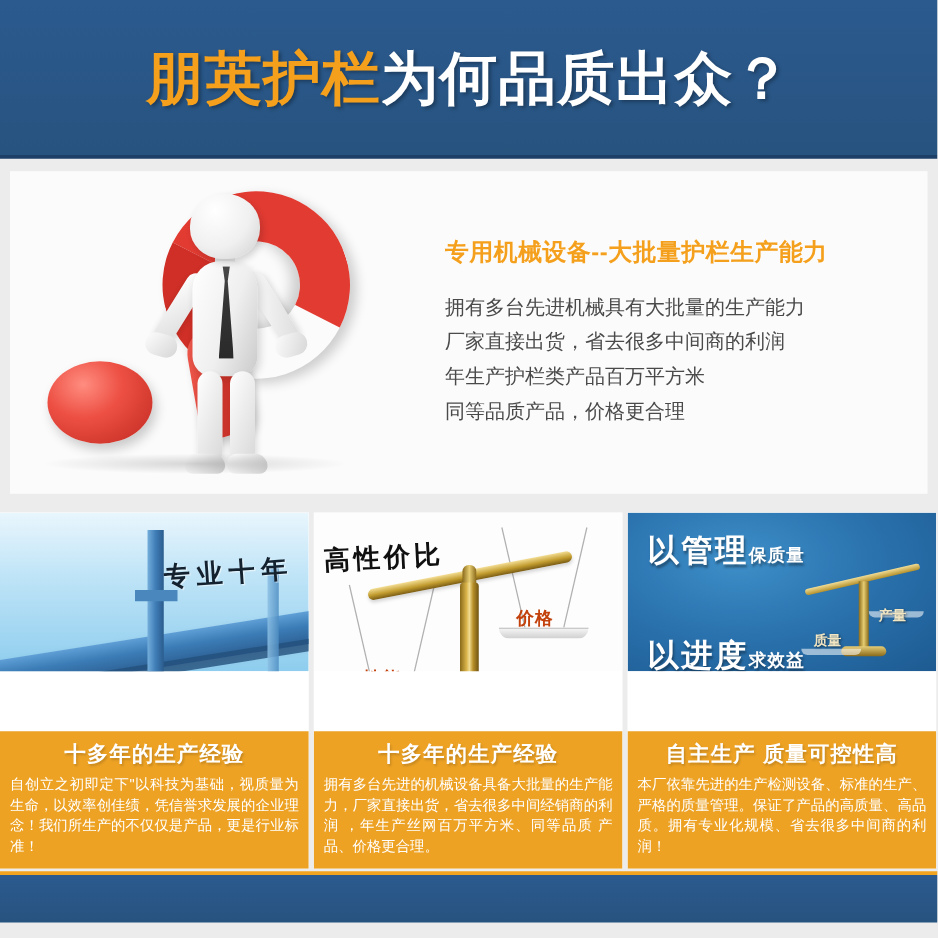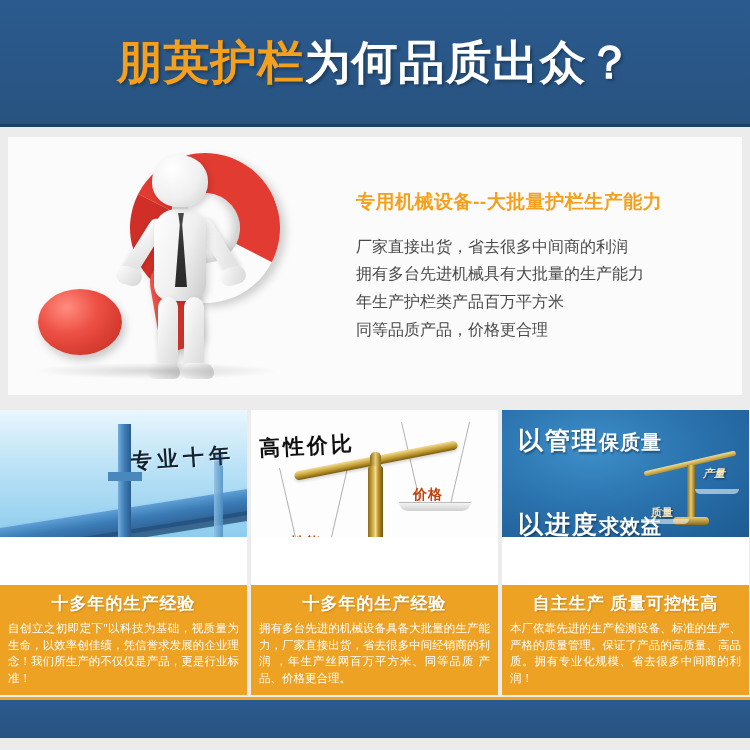--- a/index.html
+++ b/index.html
@@ -399,21 +399,21 @@
     font-weight: bold;
     white-space: nowrap;
     text-shadow: 1px 2px 2px rgba(0,0,0,0.38);
     position: absolute;
     left: 16px;
   }
   .slg.l1 { top: 14px; }
   .slg.l2 { top: 56px; }
   .slg.l3 { top: 98px; }
   .slg .big   { font-size: 25px; letter-spacing: 2px; }
-  .slg .small { font-size: 20px; letter-spacing: 1px; text-align: center; }
+  .slg .small { font-size: 14px; letter-spacing: 1px; text-align: center; }
   .mini-scale { position: absolute; right: 6px; bottom: 0; width: 104px; height: 96px; }
   .ms-beam {
     position: absolute; left: 4px; top: 20px;
     width: 94px; height: 5px; border-radius: 3px;
     background: linear-gradient(180deg, #f0dc95, #b5912c);
     transform: rotate(-13deg);
   }
   .ms-col {
     position: absolute; left: 48px; top: 24px;
     width: 8px; height: 54px;
@@ -432,21 +432,21 @@
   .ms-pan.l { left: 2px;  top: 78px; width: 48px; }
   .ms-pan.r { left: 56px; top: 48px; width: 44px; }
   .ms-label {
     position: absolute;
     color: #f2e6c2;
     font-size: 11px;
     font-weight: bold;
     text-shadow: 1px 1px 2px rgba(0,0,0,0.5);
   }
   .ms-label.l { left: 12px; top: 64px; }
-  .ms-label.r { left: 64px; top: 25px; font-style: italic; }
+  .ms-label.r { left: 64px; top: 44px; }
 
   
   .footer-bar {
     position: absolute;
     left: 0; top: 697px;
     width: 750px;
     height: 38px;
     background: linear-gradient(180deg, #2b5a8f 0%, #27537f 100%);
     border-top: 3px solid #f0a41f;
   }
@@ -481,22 +481,22 @@
         <div class="fig-leg right"></div>
         <div class="fig-foot left"></div>
         <div class="fig-foot right"></div>
       </div>
       <div class="fig-shadow"></div>
     </div>
 
     <div class="hero-text">
       <div class="hero-heading">专用机械设备--大批量护栏生产能力</div>
       <div class="hero-lines">
+        <div>拥有多台先进机械具有大批量的生产能力</div>
         <div>厂家直接出货，省去很多中间商的利润</div>
-        <div>拥有多台先进机械具有大批量的生产能力</div>
         <div>年生产护栏类产品百万平方米</div>
         <div>同等品质产品，价格更合理</div>
       </div>
     </div>
   </div>
 
   <div class="cards">
 
     <div class="card">
       <div class="card-media">

